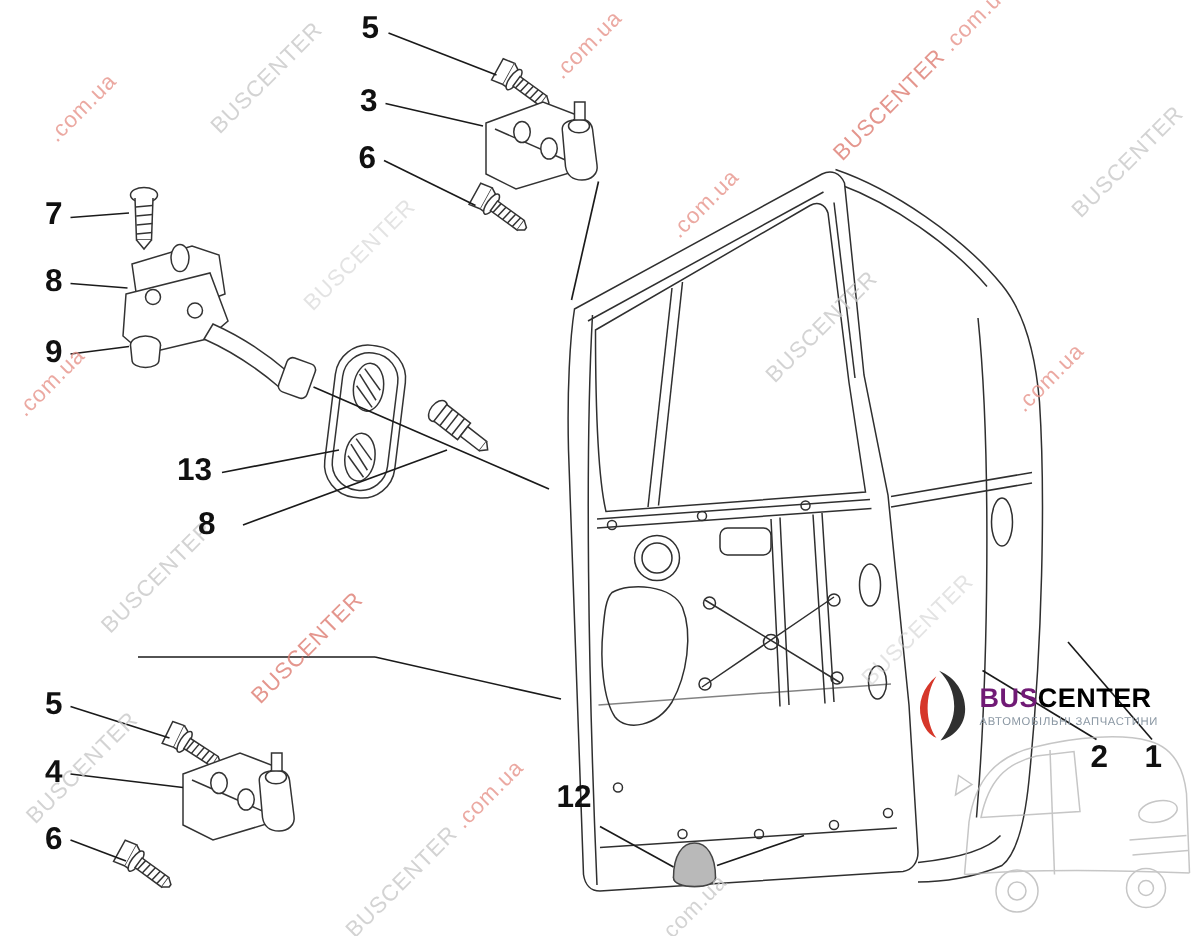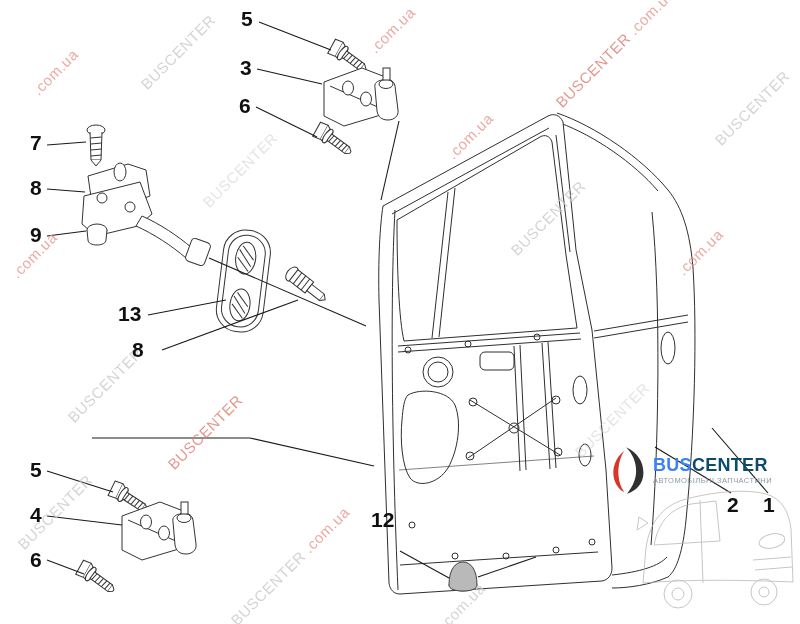--- a/index.html
+++ b/index.html
@@ -18,22 +18,22 @@
   .wm .red{color:#e7948b;}
   .wm .red2{color:#de7d72;}
   
   .callout{
     position:absolute;font-weight:700;font-size:21px;color:#101010;line-height:1;
   }
   
   .logo{position:absolute;left:606px;top:444px;display:flex;align-items:center;gap:5px;}
   .logo-text{line-height:1.05;}
   .logo-brand{font-size:18px;font-weight:700;letter-spacing:.3px;}
-  .logo-brand .bus{color:#3b82f6;}
-  .logo-brand .center{color:#0c4a6e;}
+  .logo-brand .bus{color:#701a75;}
+  .logo-brand .center{color:#000000;}
   .logo-tagline{font-size:7.5px;color:#8a97a3;letter-spacing:.45px;margin-top:2px;}
 </style>
 </head>
 <body>
 
 <div class="canvas">
 
   <svg class="artsvg" width="800" height="624" viewBox="0 0 800 624">
     <defs>
       <g id="bolt">
@@ -226,21 +226,21 @@
   <div class="callout" style="left:240px;top:57px">3</div>
   <div class="callout" style="left:239px;top:95px">6</div>
   <div class="callout" style="left:30px;top:132px">7</div>
   <div class="callout" style="left:30px;top:177px">8</div>
   <div class="callout" style="left:30px;top:224px">9</div>
   <div class="callout" style="left:118px;top:303px">13</div>
   <div class="callout" style="left:132px;top:339px">8</div>
   <div class="callout" style="left:30px;top:459px">5</div>
   <div class="callout" style="left:30px;top:504px">4</div>
   <div class="callout" style="left:30px;top:549px">6</div>
-  <div class="callout" style="left:371px;top:509px">12</div>
+  <div class="callout" style="left:371px;top:521px">12</div>
   <div class="callout" style="left:727px;top:494px">2</div>
   <div class="callout" style="left:763px;top:494px">1</div>
 
   <div class="logo">
     <svg width="42" height="52" viewBox="0 0 46 54">
       <path d="M20,6 C10,14 6,26 9,37 C11,44 15,49 20,51 C12,40 11,20 20,6 Z" fill="#d6372a"></path>
       <path d="M22,2 C34,7 41,18 41,30 C41,42 33,50 23,53 C30,44 33,36 33,28 C33,18 29,9 22,2 Z" fill="#303030"></path>
     </svg>
     <div class="logo-text">
       <div class="logo-brand"><span class="bus">BUS</span><span class="center">CENTER</span></div>

